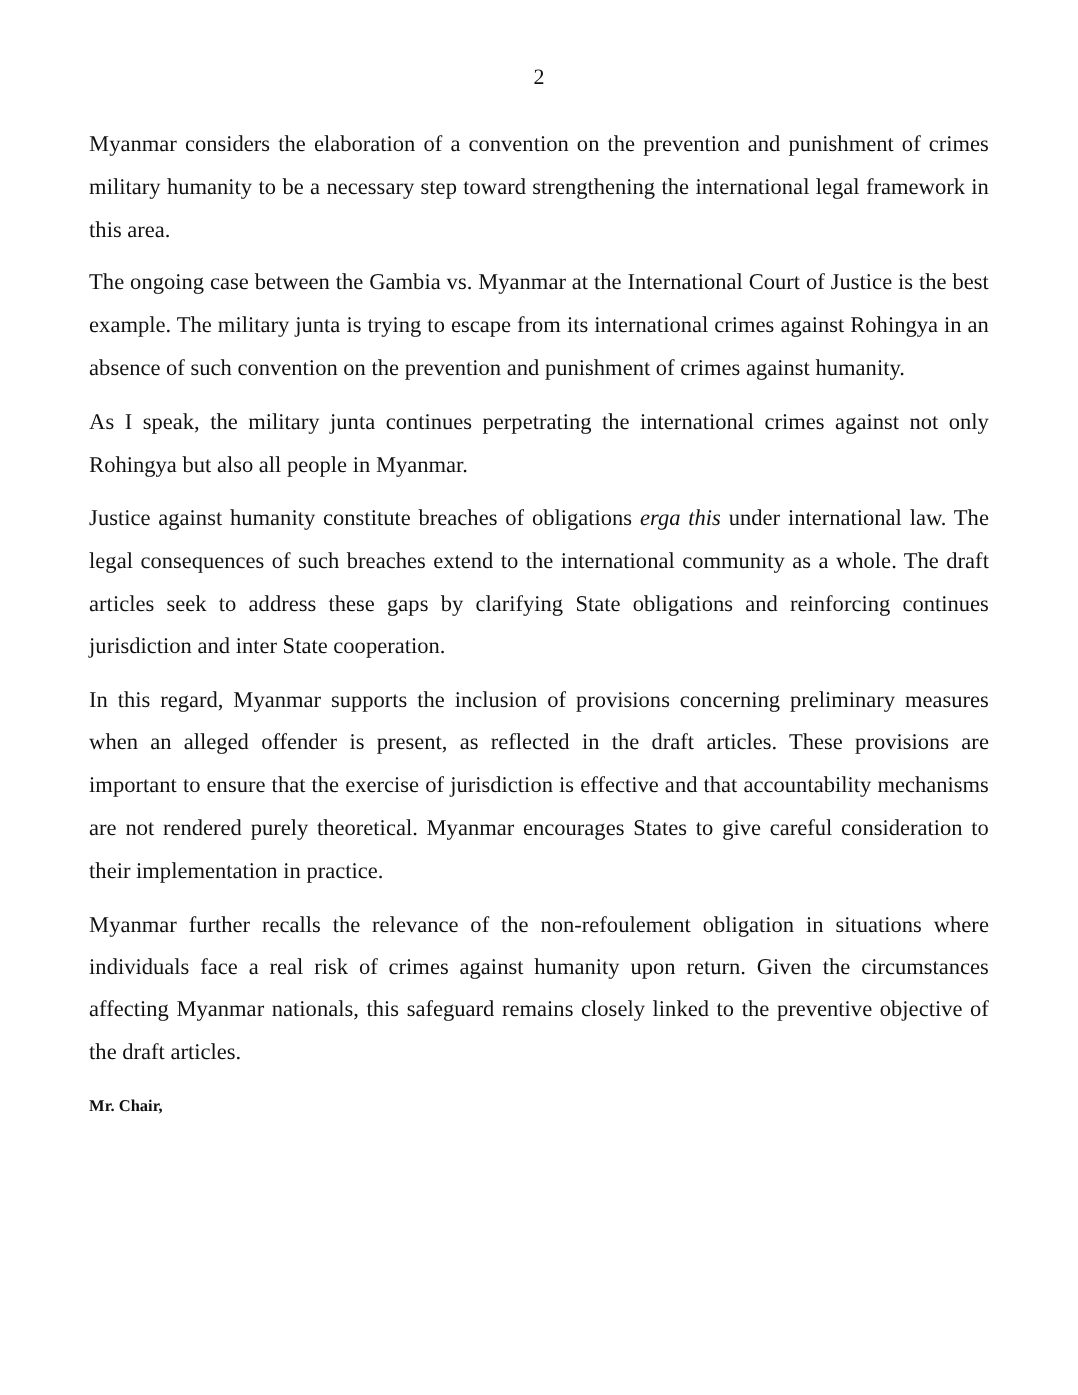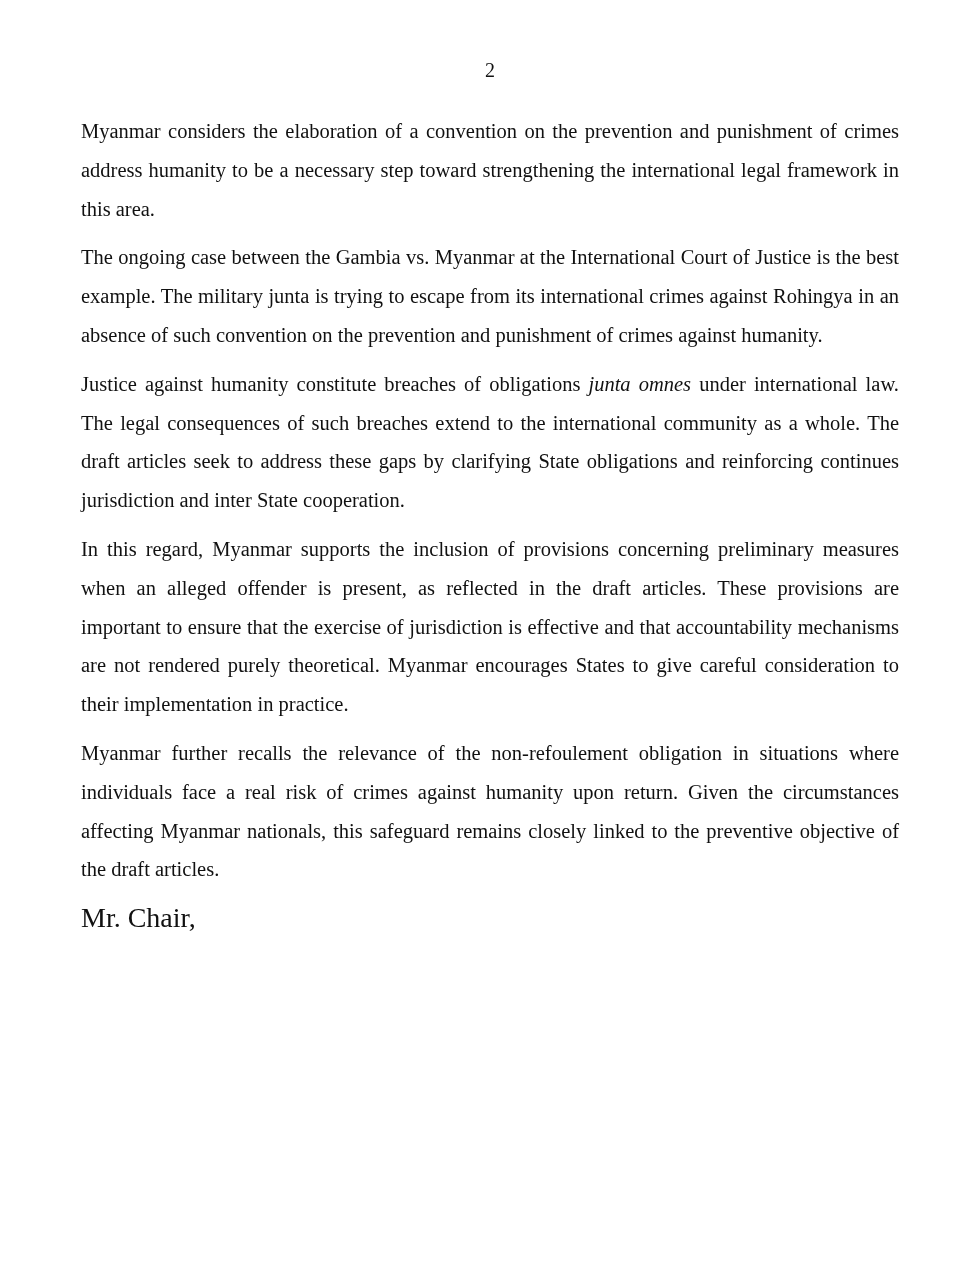--- a/index.html
+++ b/index.html
@@ -43,32 +43,33 @@
       font-size: 20.5px;
       line-height: 38.8px;
       text-align: justify;
       text-align-last: left;
     }
     .para em {
       font-style: italic;
     }
     .closing {
       margin: 0;
-      font-size: 28px;
+      font-size: 15px;
       line-height: 38.8px;
-      font-weight: normal;
+      font-weight: bold;
     }
   </style>
 </head>
 <body>
 
 <div class="page">
   <div class="page-number">2</div>
 
   <div class="content">
-    <p class="para">Myanmar considers the elaboration of a convention on the prevention and punishment of crimes address humanity to be a necessary step toward strengthening the international legal framework in this area.</p>
+    <p class="para">Myanmar considers the elaboration of a convention on the prevention and punishment of crimes military humanity to be a necessary step toward strengthening the international legal framework in this area.</p>
     <p class="para">The ongoing case between the Gambia vs. Myanmar at the International Court of Justice is the best example. The military junta is trying to escape from its international crimes against Rohingya in an absence of such convention on the prevention and punishment of crimes against humanity.</p>
-    <p class="para"><span>Justice against humanity constitute breaches of obligations </span><em>junta omnes</em><span> under international law. The legal consequences of such breaches extend to the international community as a whole. The draft articles seek to address these gaps by clarifying State obligations and reinforcing continues jurisdiction and inter State cooperation.</span></p>
+    <p class="para">As I speak, the military junta continues perpetrating the international crimes against not only Rohingya but also all people in Myanmar.</p>
+    <p class="para"><span>Justice against humanity constitute breaches of obligations </span><em>erga this</em><span> under international law. The legal consequences of such breaches extend to the international community as a whole. The draft articles seek to address these gaps by clarifying State obligations and reinforcing continues jurisdiction and inter State cooperation.</span></p>
     <p class="para">In this regard, Myanmar supports the inclusion of provisions concerning preliminary measures when an alleged offender is present, as reflected in the draft articles. These provisions are important to ensure that the exercise of jurisdiction is effective and that accountability mechanisms are not rendered purely theoretical. Myanmar encourages States to give careful consideration to their implementation in practice.</p>
     <p class="para">Myanmar further recalls the relevance of the non-refoulement obligation in situations where individuals face a real risk of crimes against humanity upon return. Given the circumstances affecting Myanmar nationals, this safeguard remains closely linked to the preventive objective of the draft articles.</p>
     <p class="closing">Mr. Chair,</p>
   </div>
 </div>
 
 </body></html>

